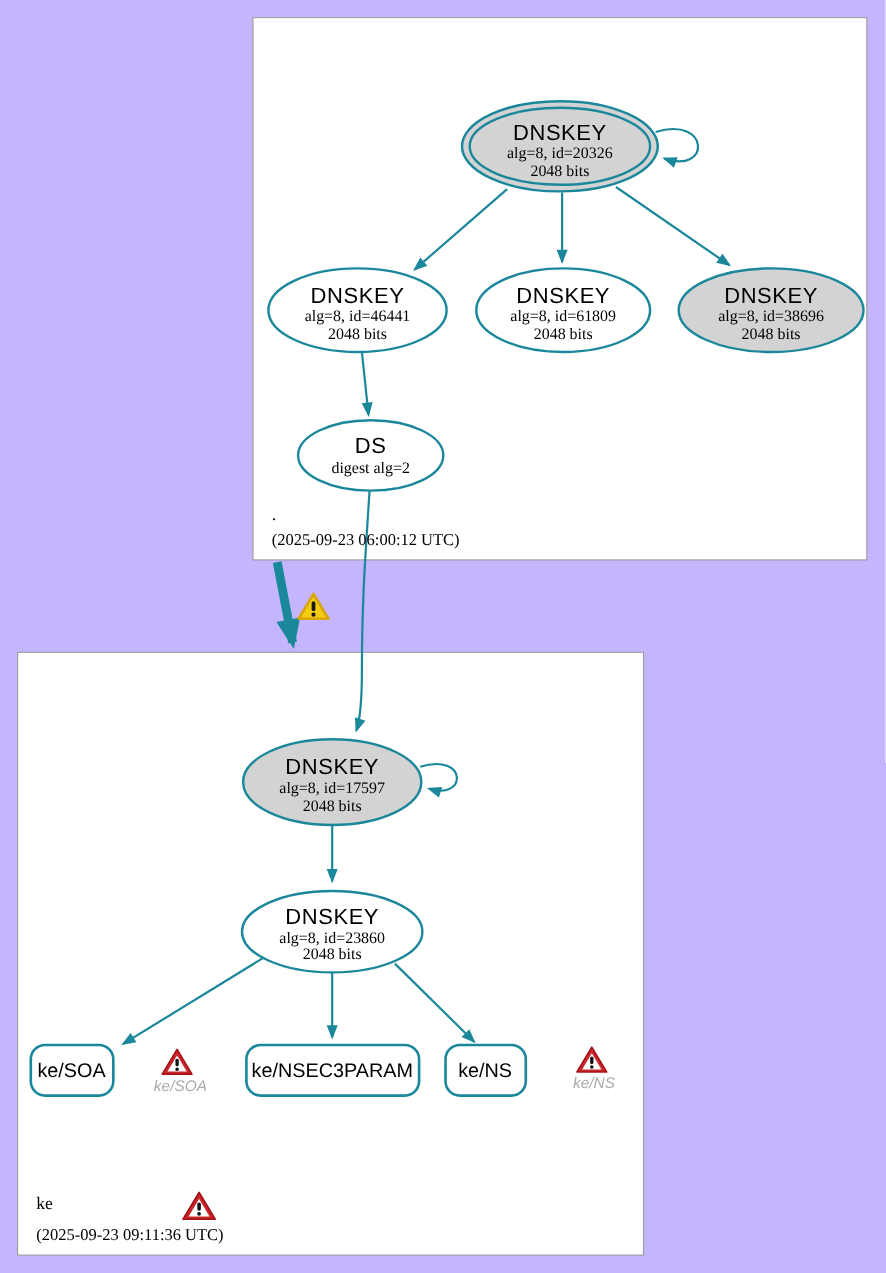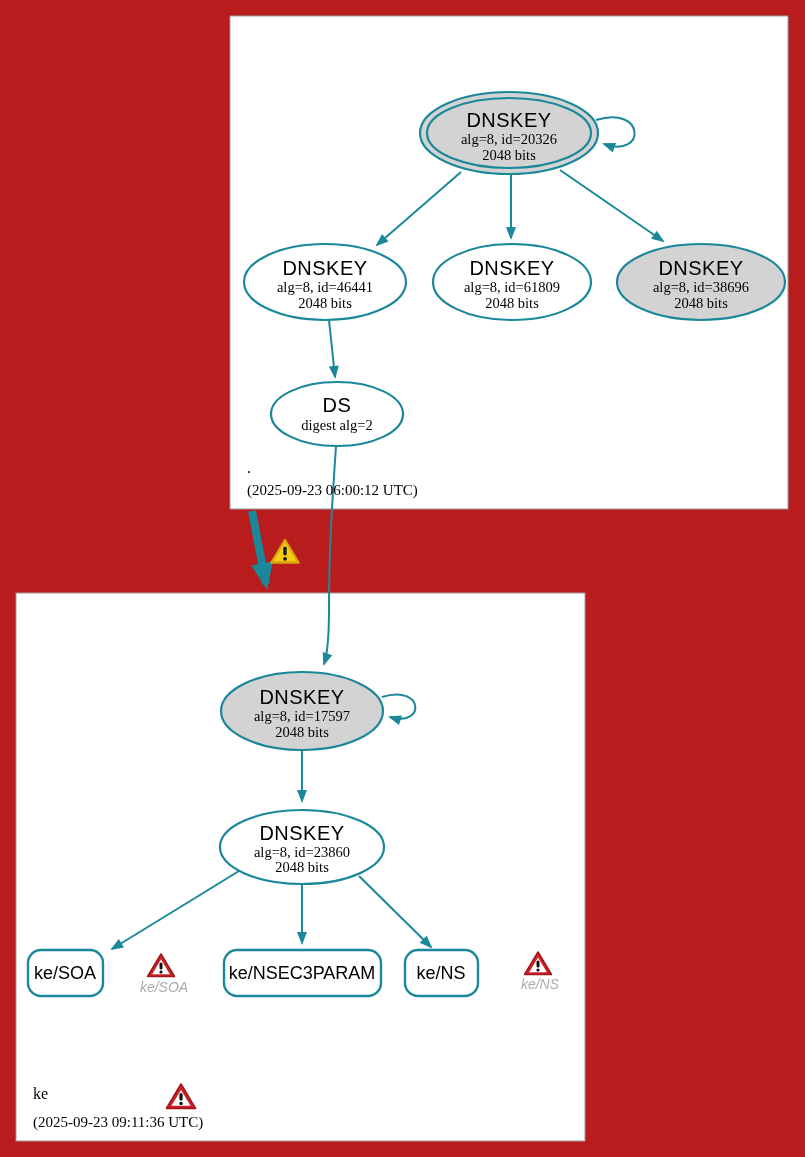--- a/index.html
+++ b/index.html
@@ -1,16 +1,16 @@
 <!DOCTYPE html>
 <html><head>
 <meta charset="utf-8">
 <style>
   html,body{margin:0;padding:0;background:#ffffff;}
-  .canvas{position:relative;width:805px;height:1157px;background:#b91c1c;
+  .canvas{position:relative;width:805px;height:1157px;background:#c4b5fd;
           font-family:"Liberation Sans",sans-serif;}
   svg{display:block;}
   .cluster{fill:#ffffff;stroke:#9b9b9b;stroke-width:1;}
   .edge{stroke:#1b879b;stroke-width:2;fill:none;}
   .edge-thick{stroke:#1b879b;stroke-width:8;fill:none;}
   .node-gray{fill:#d3d3d3;stroke:#1b879b;stroke-width:2.2;}
   .node-white{fill:#ffffff;stroke:#1b879b;stroke-width:2.2;}
   .node-inner{fill:none;stroke:#1b879b;stroke-width:2.2;}
   .leaf{fill:#ffffff;stroke:#1b879b;stroke-width:2.4;}
   text{fill:#000000;}

